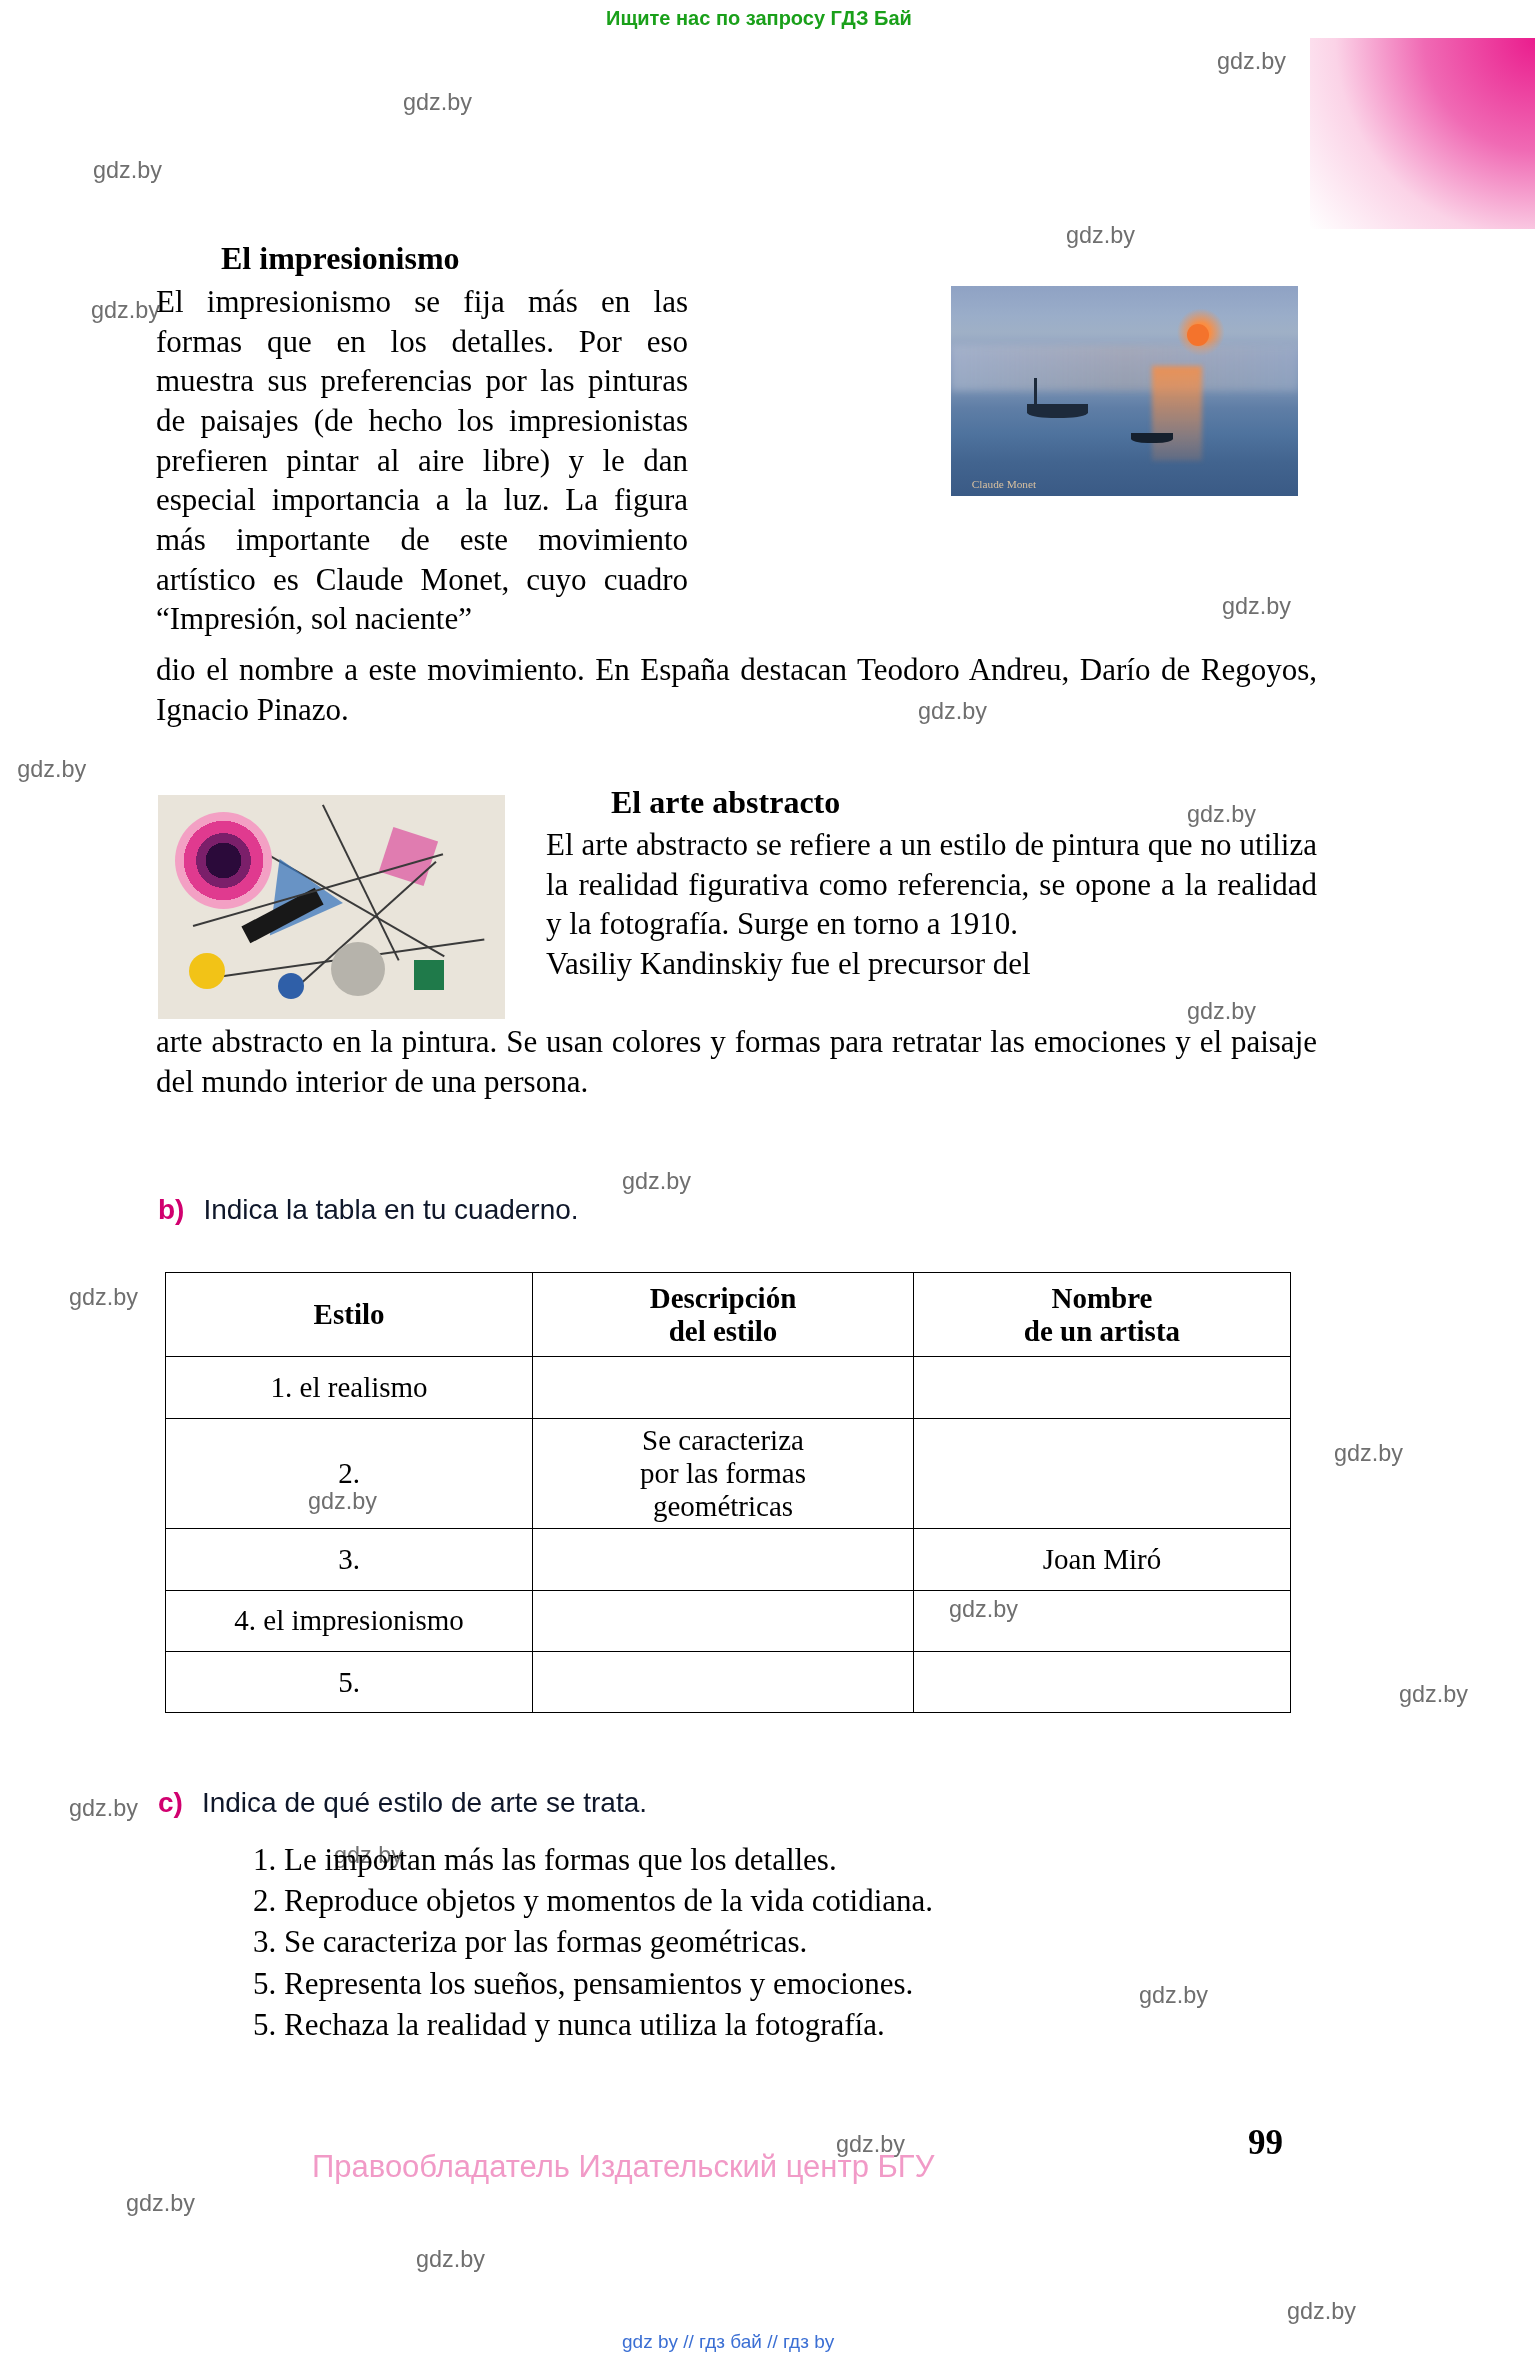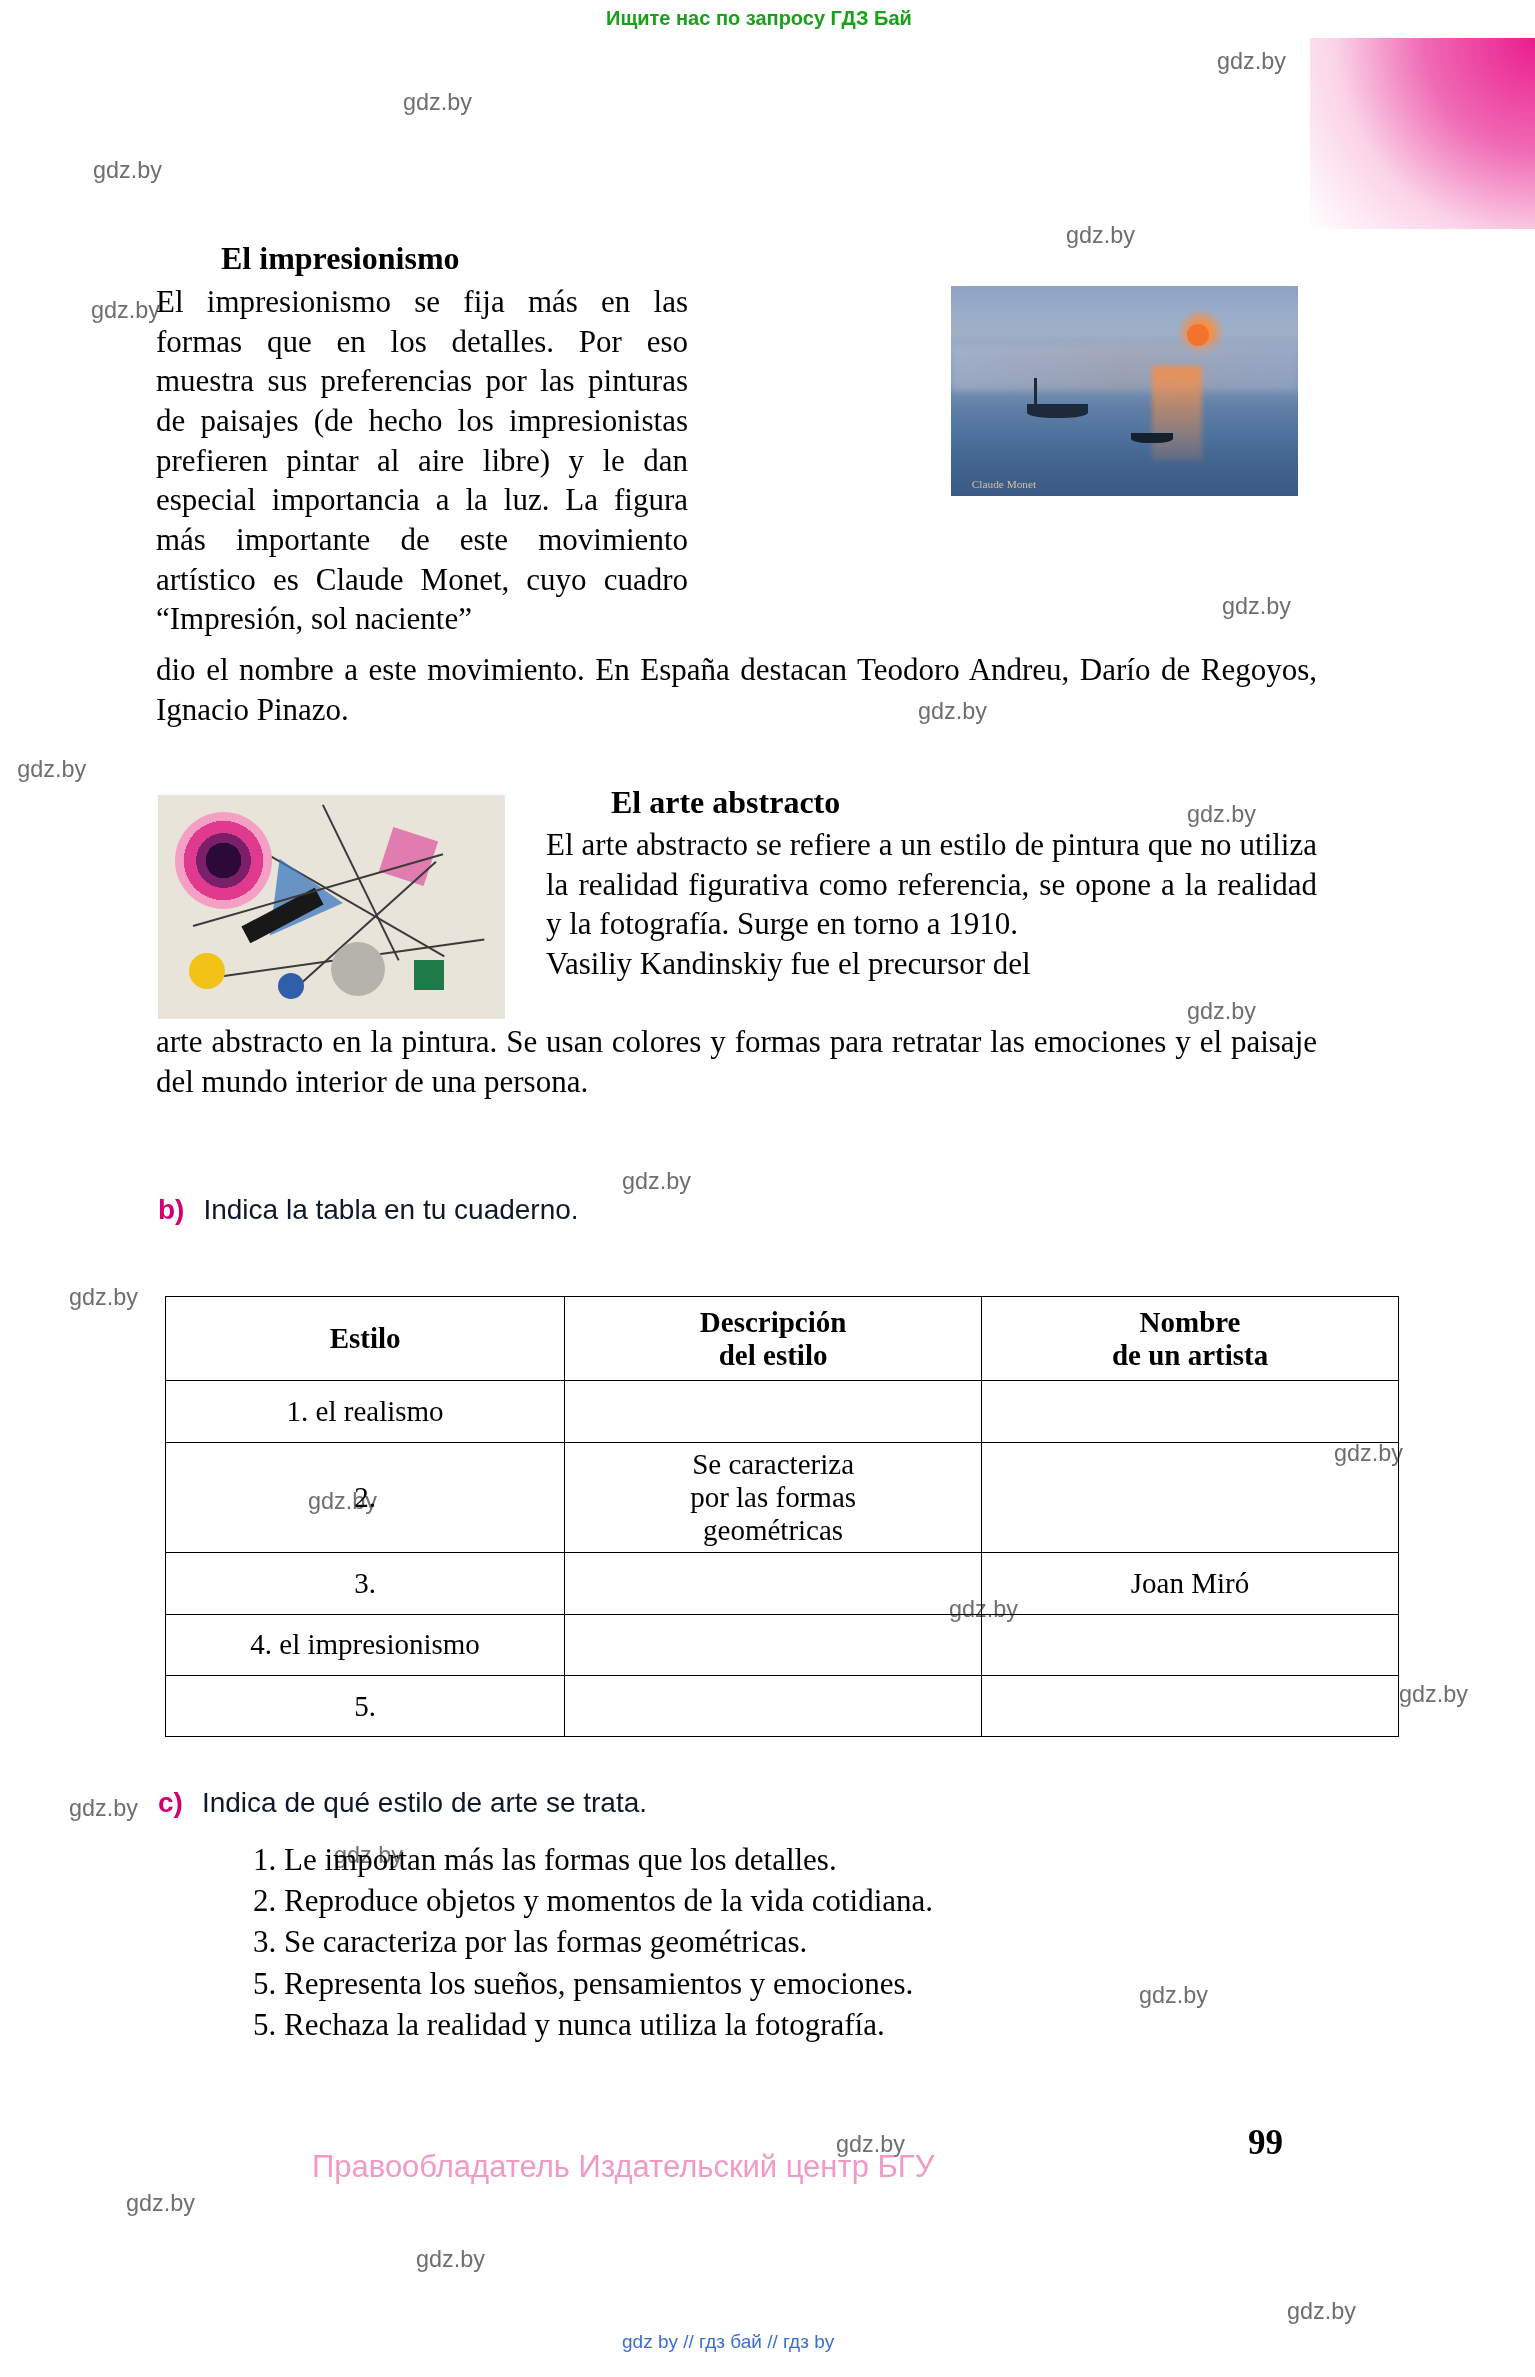--- a/index.html
+++ b/index.html
@@ -279,25 +279,24 @@
   }
   .task-text {
     color: #0f172a;
     margin-left: 19px;
   }
   
   table.grid {
     position: absolute;
     left: 165px;
     top: 1272px;
-    width: 1234px;
+    width: 1126px;
     border-collapse: collapse;
     font-family: "Liberation Serif", serif;
     font-size: 29px;
-    margin-top: 24px;
   }
   table.grid td, table.grid th {
     border: 1.7px solid #000;
     padding: 5.2px 8.7px;
     vertical-align: middle;
   }
   table.grid th {
     font-weight: bold;
     text-align: center;
     font-size: 29px;

